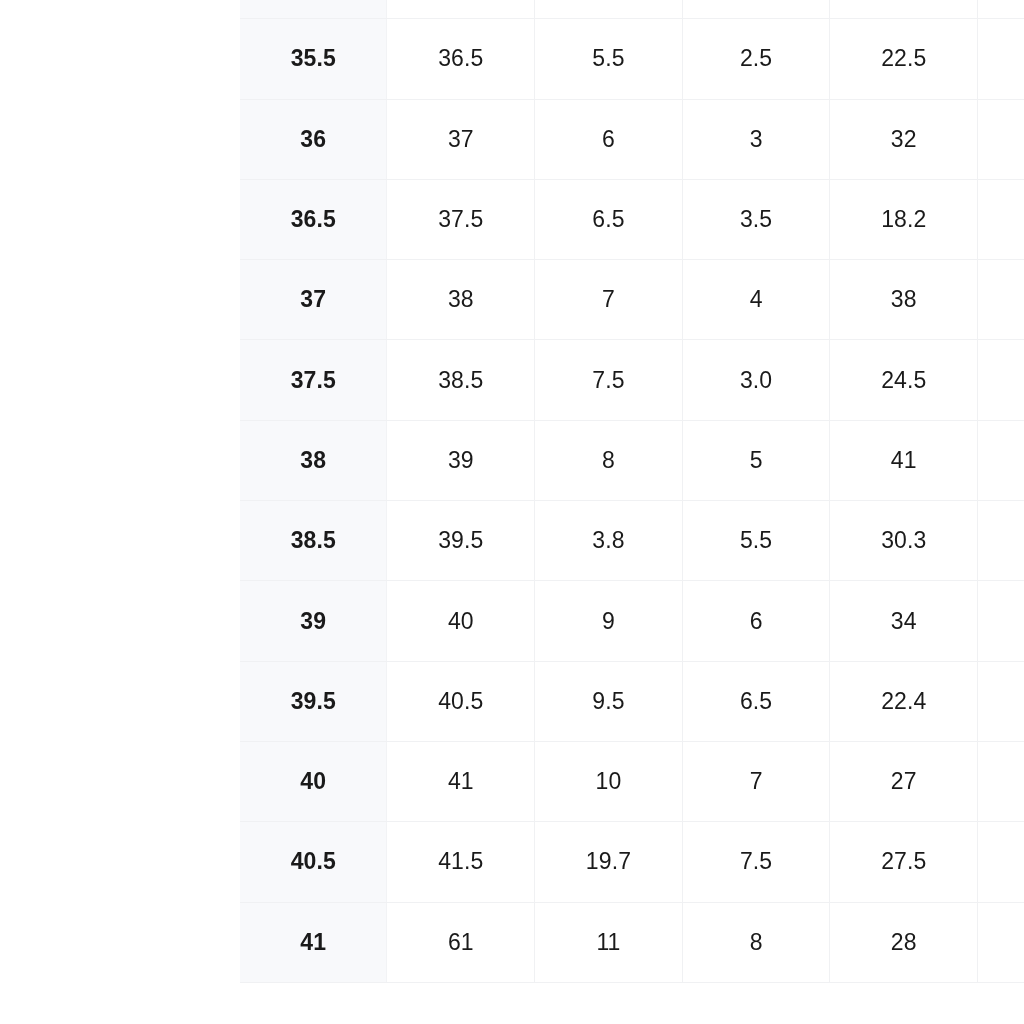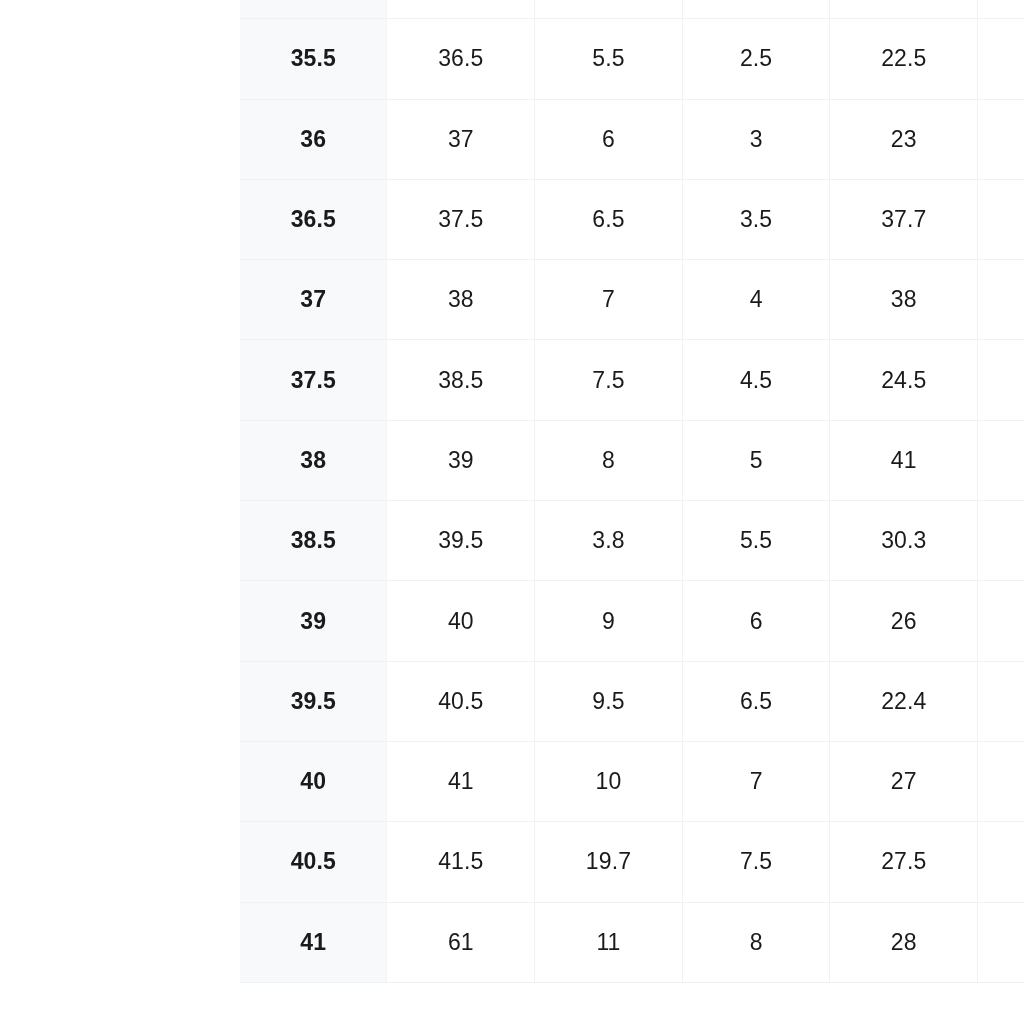--- a/index.html
+++ b/index.html
@@ -79,44 +79,44 @@
           <td class="col-data">5.5</td>
           <td class="col-data">2.5</td>
           <td class="col-data">22.5</td>
           <td class="col-cut"></td>
         </tr>
         <tr>
           <td class="col-eu">36</td>
           <td class="col-data">37</td>
           <td class="col-data">6</td>
           <td class="col-data">3</td>
-          <td class="col-data">23</td>
+          <td class="col-data">32</td>
           <td class="col-cut"></td>
         </tr>
         <tr>
           <td class="col-eu">36.5</td>
           <td class="col-data">37.5</td>
           <td class="col-data">6.5</td>
           <td class="col-data">3.5</td>
-          <td class="col-data">37.7</td>
+          <td class="col-data">18.2</td>
           <td class="col-cut"></td>
         </tr>
         <tr>
           <td class="col-eu">37</td>
           <td class="col-data">38</td>
           <td class="col-data">7</td>
           <td class="col-data">4</td>
           <td class="col-data">38</td>
           <td class="col-cut"></td>
         </tr>
         <tr>
           <td class="col-eu">37.5</td>
           <td class="col-data">38.5</td>
           <td class="col-data">7.5</td>
-          <td class="col-data">4.5</td>
+          <td class="col-data">3.0</td>
           <td class="col-data">24.5</td>
           <td class="col-cut"></td>
         </tr>
         <tr>
           <td class="col-eu">38</td>
           <td class="col-data">39</td>
           <td class="col-data">8</td>
           <td class="col-data">5</td>
           <td class="col-data">41</td>
           <td class="col-cut"></td>
@@ -127,21 +127,21 @@
           <td class="col-data">3.8</td>
           <td class="col-data">5.5</td>
           <td class="col-data">30.3</td>
           <td class="col-cut"></td>
         </tr>
         <tr>
           <td class="col-eu">39</td>
           <td class="col-data">40</td>
           <td class="col-data">9</td>
           <td class="col-data">6</td>
-          <td class="col-data">26</td>
+          <td class="col-data">34</td>
           <td class="col-cut"></td>
         </tr>
         <tr>
           <td class="col-eu">39.5</td>
           <td class="col-data">40.5</td>
           <td class="col-data">9.5</td>
           <td class="col-data">6.5</td>
           <td class="col-data">22.4</td>
           <td class="col-cut"></td>
         </tr>

